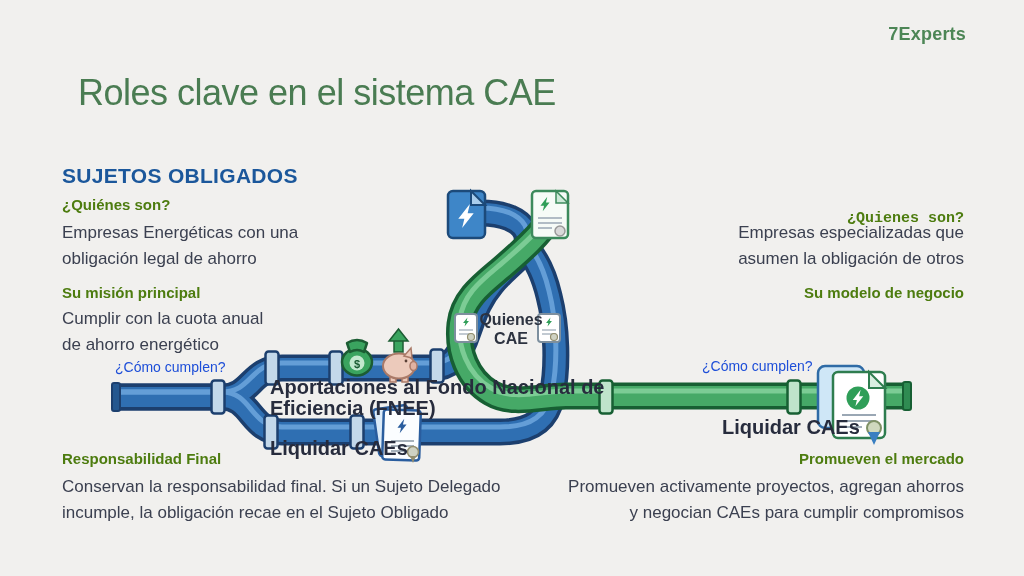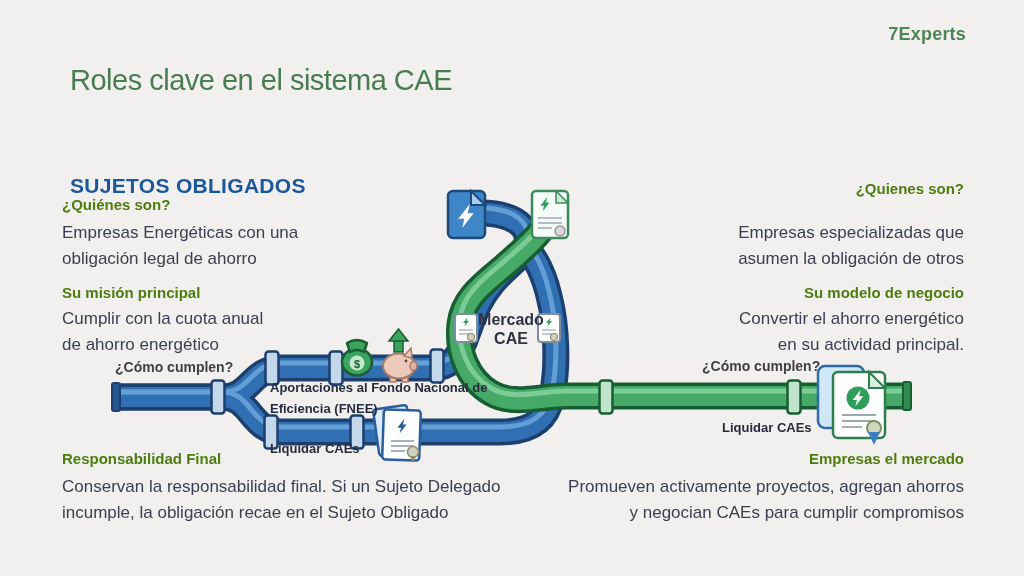--- a/index.html
+++ b/index.html
@@ -4,29 +4,29 @@
 <style>
   html,body{margin:0;padding:0;}
   .stage{
     position:relative;width:1024px;height:576px;overflow:hidden;
     background:#f1f0ee;
     font-family:"Liberation Sans", sans-serif;
     color:#363b4d;
   }
   .abs{position:absolute;}
   .logo{top:24px;right:58px;font-size:18px;font-weight:700;color:#4d8656;letter-spacing:.2px;}
-  .title{top:56px;left:62px;font-size:29px;font-weight:500;color:#4a7c52;letter-spacing:-.5px;margin:8px;}
-  .col-header{font-size:21px;font-weight:700;letter-spacing:.3px;top:174px;margin-left:8px;}
+  .title{top:56px;left:62px;font-size:36px;font-weight:500;color:#4a7c52;letter-spacing:-.5px;margin:16px;}
+  .col-header{font-size:21px;font-weight:700;letter-spacing:.3px;top:164px;}
   .col-header.blue{left:62px;color:#1b579b;}
   .col-header.green{right:60px;color:#3d8150;}
   .label{font-size:15px;font-weight:700;color:#4d7c0f;}
   .bodytext{font-size:17px;line-height:26px;color:#3b4050;white-space:pre-line;}
   .right-align{text-align:right;}
-  .smalllabel{font-size:14px;font-weight:700;color:#404040;}
-  .pipelabel{font-size:13px;font-weight:700;color:#272c3d;white-space:pre-line;line-height:21px;}
+  .smalllabel{font-size:14px;font-weight:400;color:#1d4ed8;}
+  .pipelabel{font-size:20px;font-weight:700;color:#272c3d;white-space:pre-line;line-height:21px;}
   .market{left:461px;top:310px;width:100px;text-align:center;font-size:16px;font-weight:700;
           color:#2d3340;white-space:pre-line;line-height:19px;}
   .txtlayer{z-index:2;}
   svg.pipes{position:absolute;left:0;top:0;z-index:1;}
 </style>
 </head>
 <body>
 
 <div class="stage">
 
@@ -160,35 +160,33 @@
 
   <div class="abs col-header blue txtlayer">SUJETOS OBLIGADOS</div>
   <div class="abs label txtlayer" style="left:62px;top:196px;">¿Quiénes son?</div>
   <div class="abs bodytext txtlayer" style="left:62px;top:220px;">Empresas Energéticas con una
 obligación legal de ahorro</div>
   <div class="abs label txtlayer" style="left:62px;top:284px;">Su misión principal</div>
   <div class="abs bodytext txtlayer" style="left:62px;top:306px;">Cumplir con la cuota anual
 de ahorro energético</div>
   <div class="abs smalllabel txtlayer" style="left:115px;top:359px;">¿Cómo cumplen?</div>
 
-  <div class="abs label right-align txtlayer" style="right:60px;top:180px;">¿Quienes son?</div>
+  <div class="abs label right-align txtlayer" style="right:60px;top:210px;font-family:Liberation Mono, monospace;">¿Quienes son?</div>
   <div class="abs bodytext right-align txtlayer" style="right:60px;top:220px;">Empresas especializadas que
 asumen la obligación de otros</div>
   <div class="abs label right-align txtlayer" style="right:60px;top:284px;">Su modelo de negocio</div>
-  <div class="abs bodytext right-align txtlayer" style="right:60px;top:306px;">Convertir el ahorro energético
-en su actividad principal.</div>
   <div class="abs smalllabel txtlayer" style="left:702px;top:358px;">¿Cómo cumplen?</div>
 
   <div class="abs pipelabel txtlayer" style="left:270px;top:377px;">Aportaciones al Fondo Nacional de
 Eficiencia (FNEE)</div>
   <div class="abs pipelabel txtlayer" style="left:270px;top:438px;">Liquidar CAEs</div>
   <div class="abs pipelabel txtlayer" style="left:722px;top:417px;">Liquidar CAEs</div>
-  <div class="abs market txtlayer">Mercado
+  <div class="abs market txtlayer">Quienes
 CAE</div>
 
   <div class="abs label txtlayer" style="left:62px;top:450px;text-align:right;">Responsabilidad Final</div>
   <div class="abs bodytext txtlayer" style="left:62px;top:474px;">Conservan la responsabilidad final. Si un Sujeto Delegado
 incumple, la obligación recae en el Sujeto Obligado</div>
-  <div class="abs label right-align txtlayer" style="right:60px;top:450px;">Empresas el mercado</div>
+  <div class="abs label right-align txtlayer" style="right:60px;top:450px;">Promueven el mercado</div>
   <div class="abs bodytext right-align txtlayer" style="right:60px;top:474px;">Promueven activamente proyectos, agregan ahorros
 y negocian CAEs para cumplir compromisos</div>
 
 </div>
 
 </body></html>

